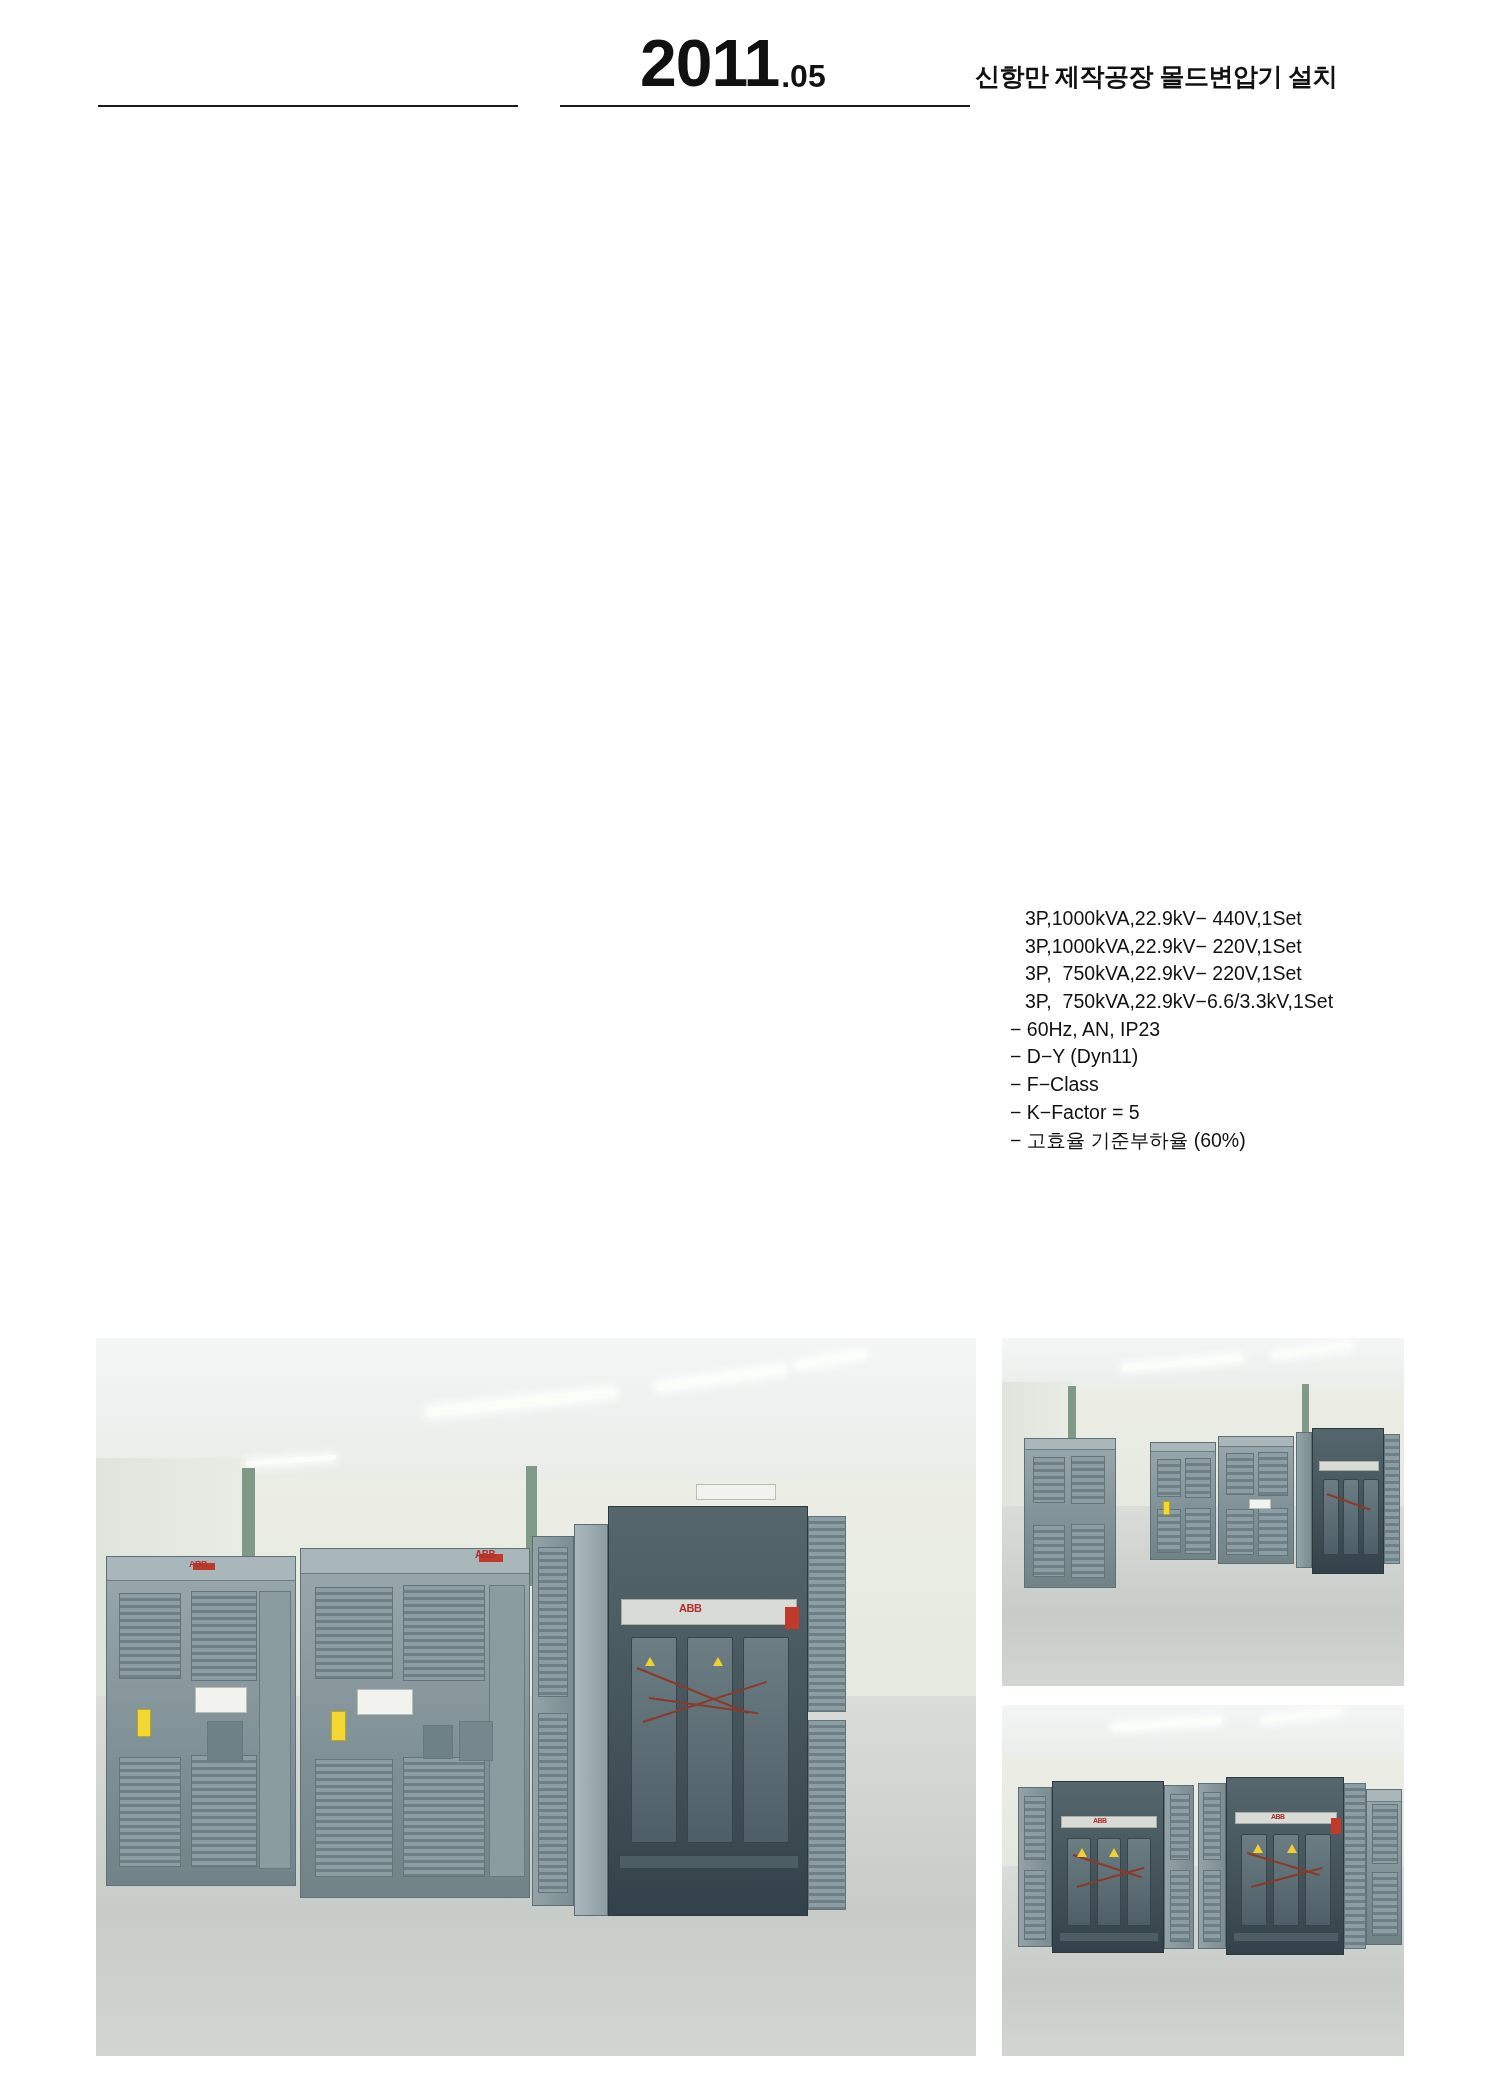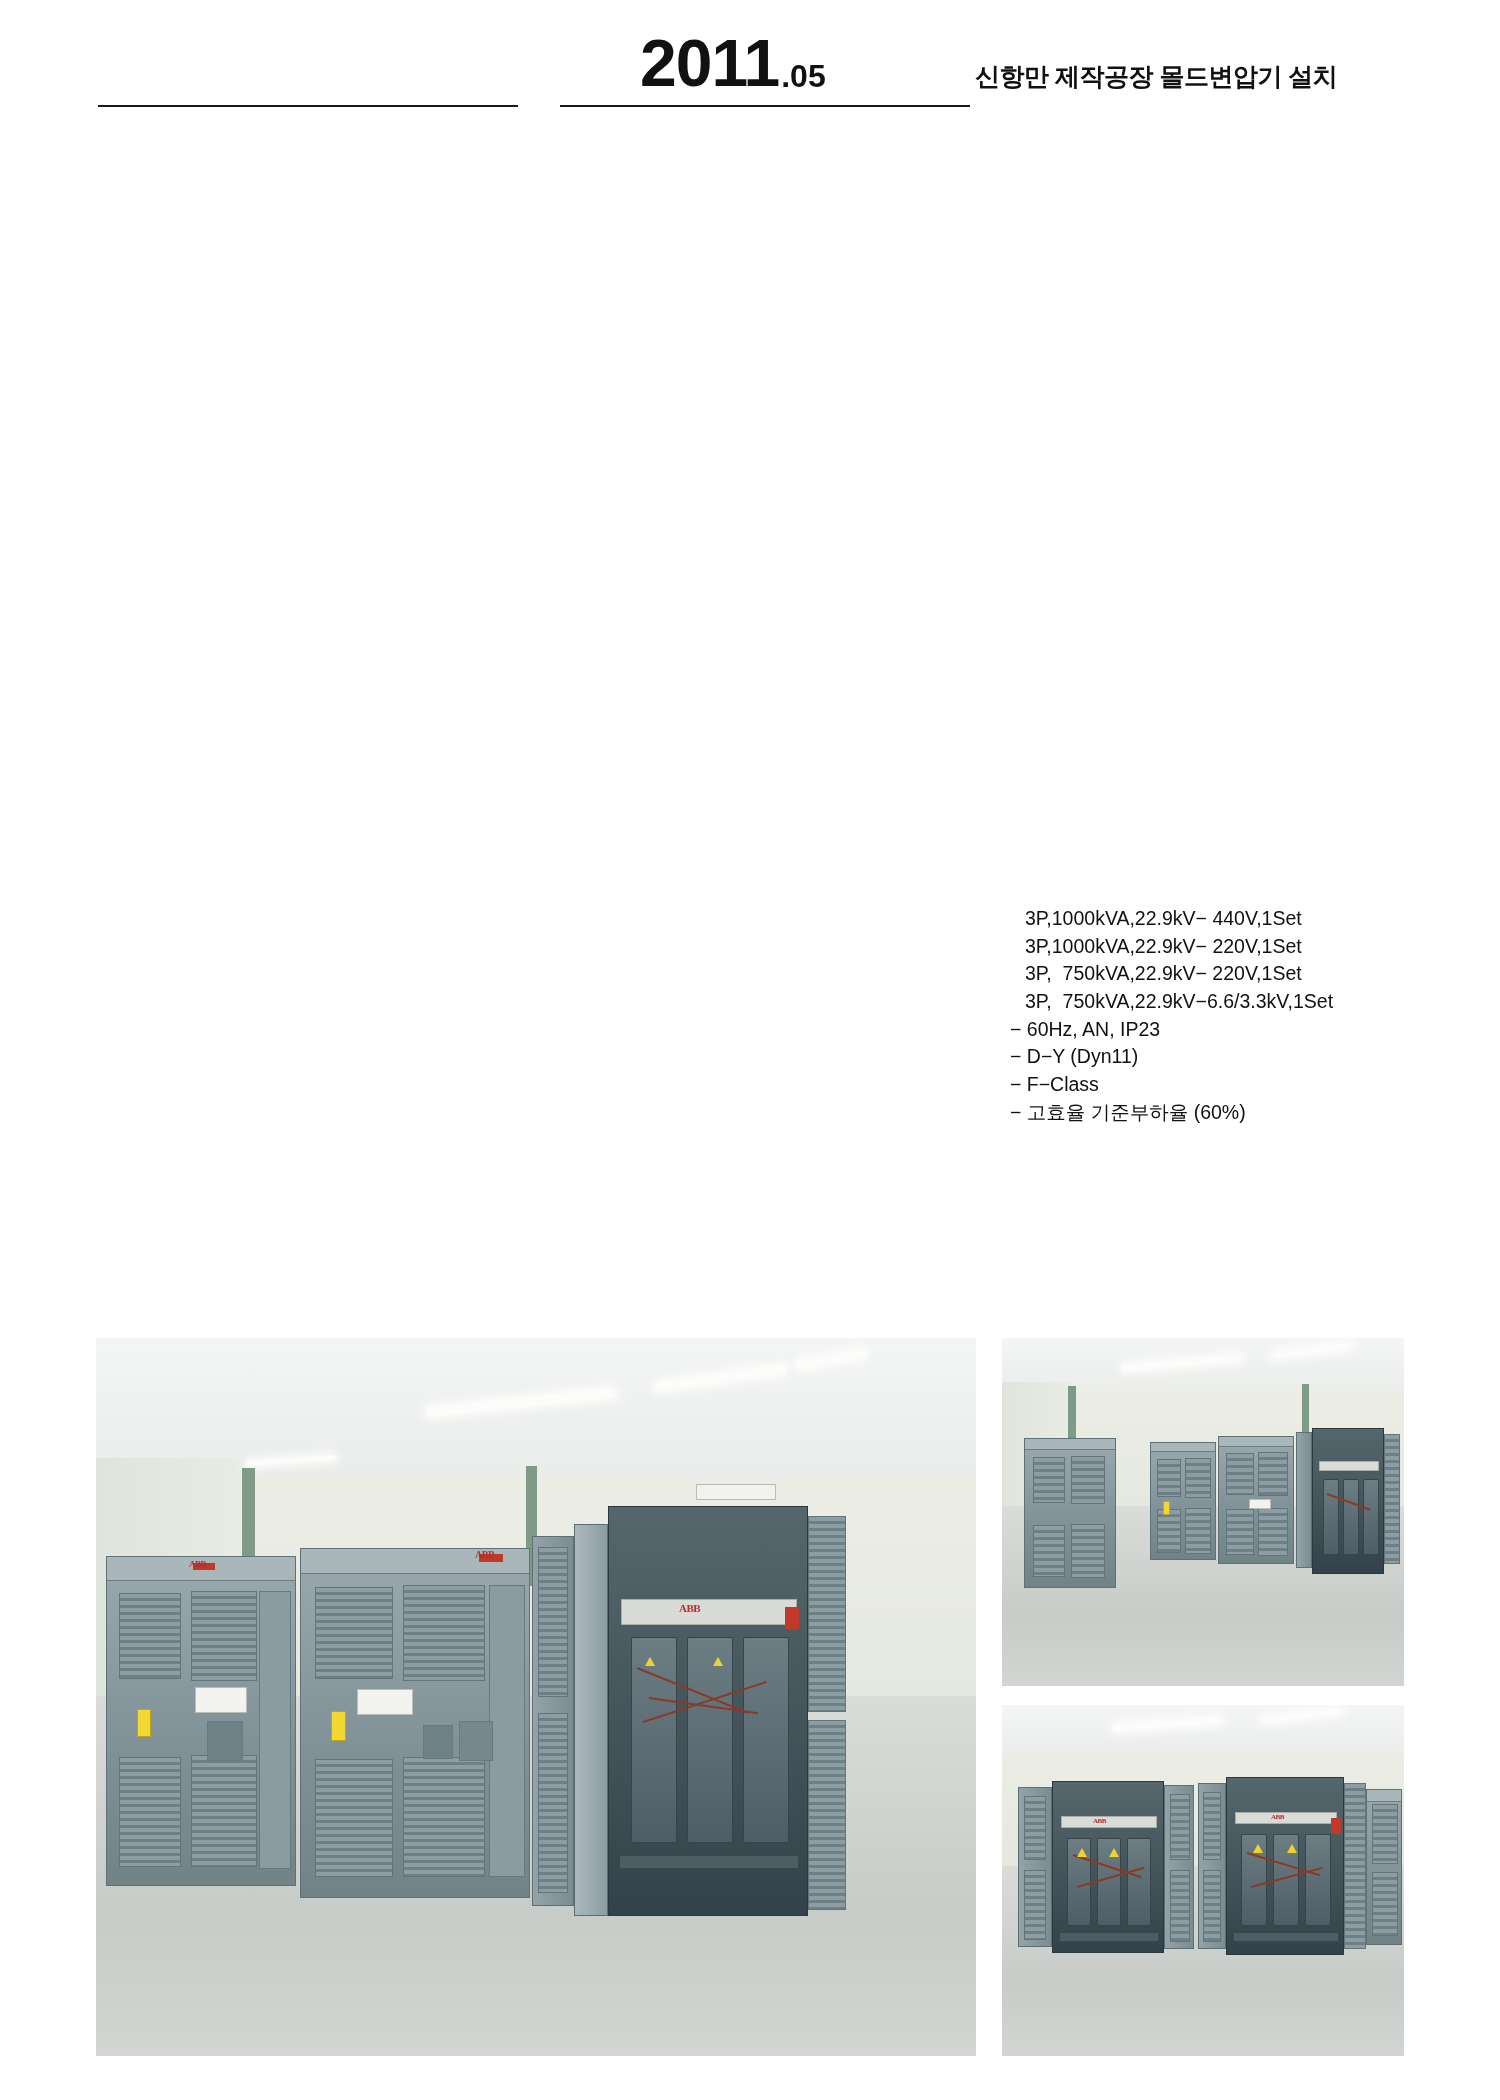--- a/index.html
+++ b/index.html
@@ -202,21 +202,21 @@
     box-sizing: border-box;
   }
   .label-red {
     position: absolute;
     background: #c0392b;
   }
   .brand {
     position: absolute;
     color: #b03030;
     font-weight: bold;
-    font-family: Liberation Serif, serif;
+    font-family: Liberation Sans, sans-serif;
     letter-spacing: -0.5px;
   }
   
   .interior {
     position: absolute;
     background: linear-gradient(180deg, #55676d, #3e4e54 70%, #33424a);
     border: 1px solid #2b383e;
     box-sizing: border-box;
   }
   .coil {
@@ -267,20 +267,21 @@
 </div>
 
 <div id="spec-block">
   <div class="spec-line indent">3P,1000kVA,22.9kV− 440V,1Set</div>
   <div class="spec-line indent">3P,1000kVA,22.9kV− 220V,1Set</div>
   <div class="spec-line indent">3P,  750kVA,22.9kV− 220V,1Set</div>
   <div class="spec-line indent">3P,  750kVA,22.9kV−6.6/3.3kV,1Set</div>
   <div class="spec-line">− 60Hz, AN, IP23</div>
   <div class="spec-line">− D−Y (Dyn11)</div>
   <div class="spec-line">− F−Class</div>
+  <div class="spec-line">− K−Factor = 5</div>
   <div class="spec-line">− 고효율 기준부하율 (60%)</div>
 </div>
 
 <div class="photo" id="photo-main">
   <div class="photo-inner">
 
     <div class="ceiling" style="height:170px;"></div>
     <div class="wall-back" style="left:0;right:0;top:140px;height:290px;"></div>
     <div class="wall-left" style="left:0;top:120px;width:150px;height:330px;"></div>
     <div class="floor" style="height:360px;"></div>

